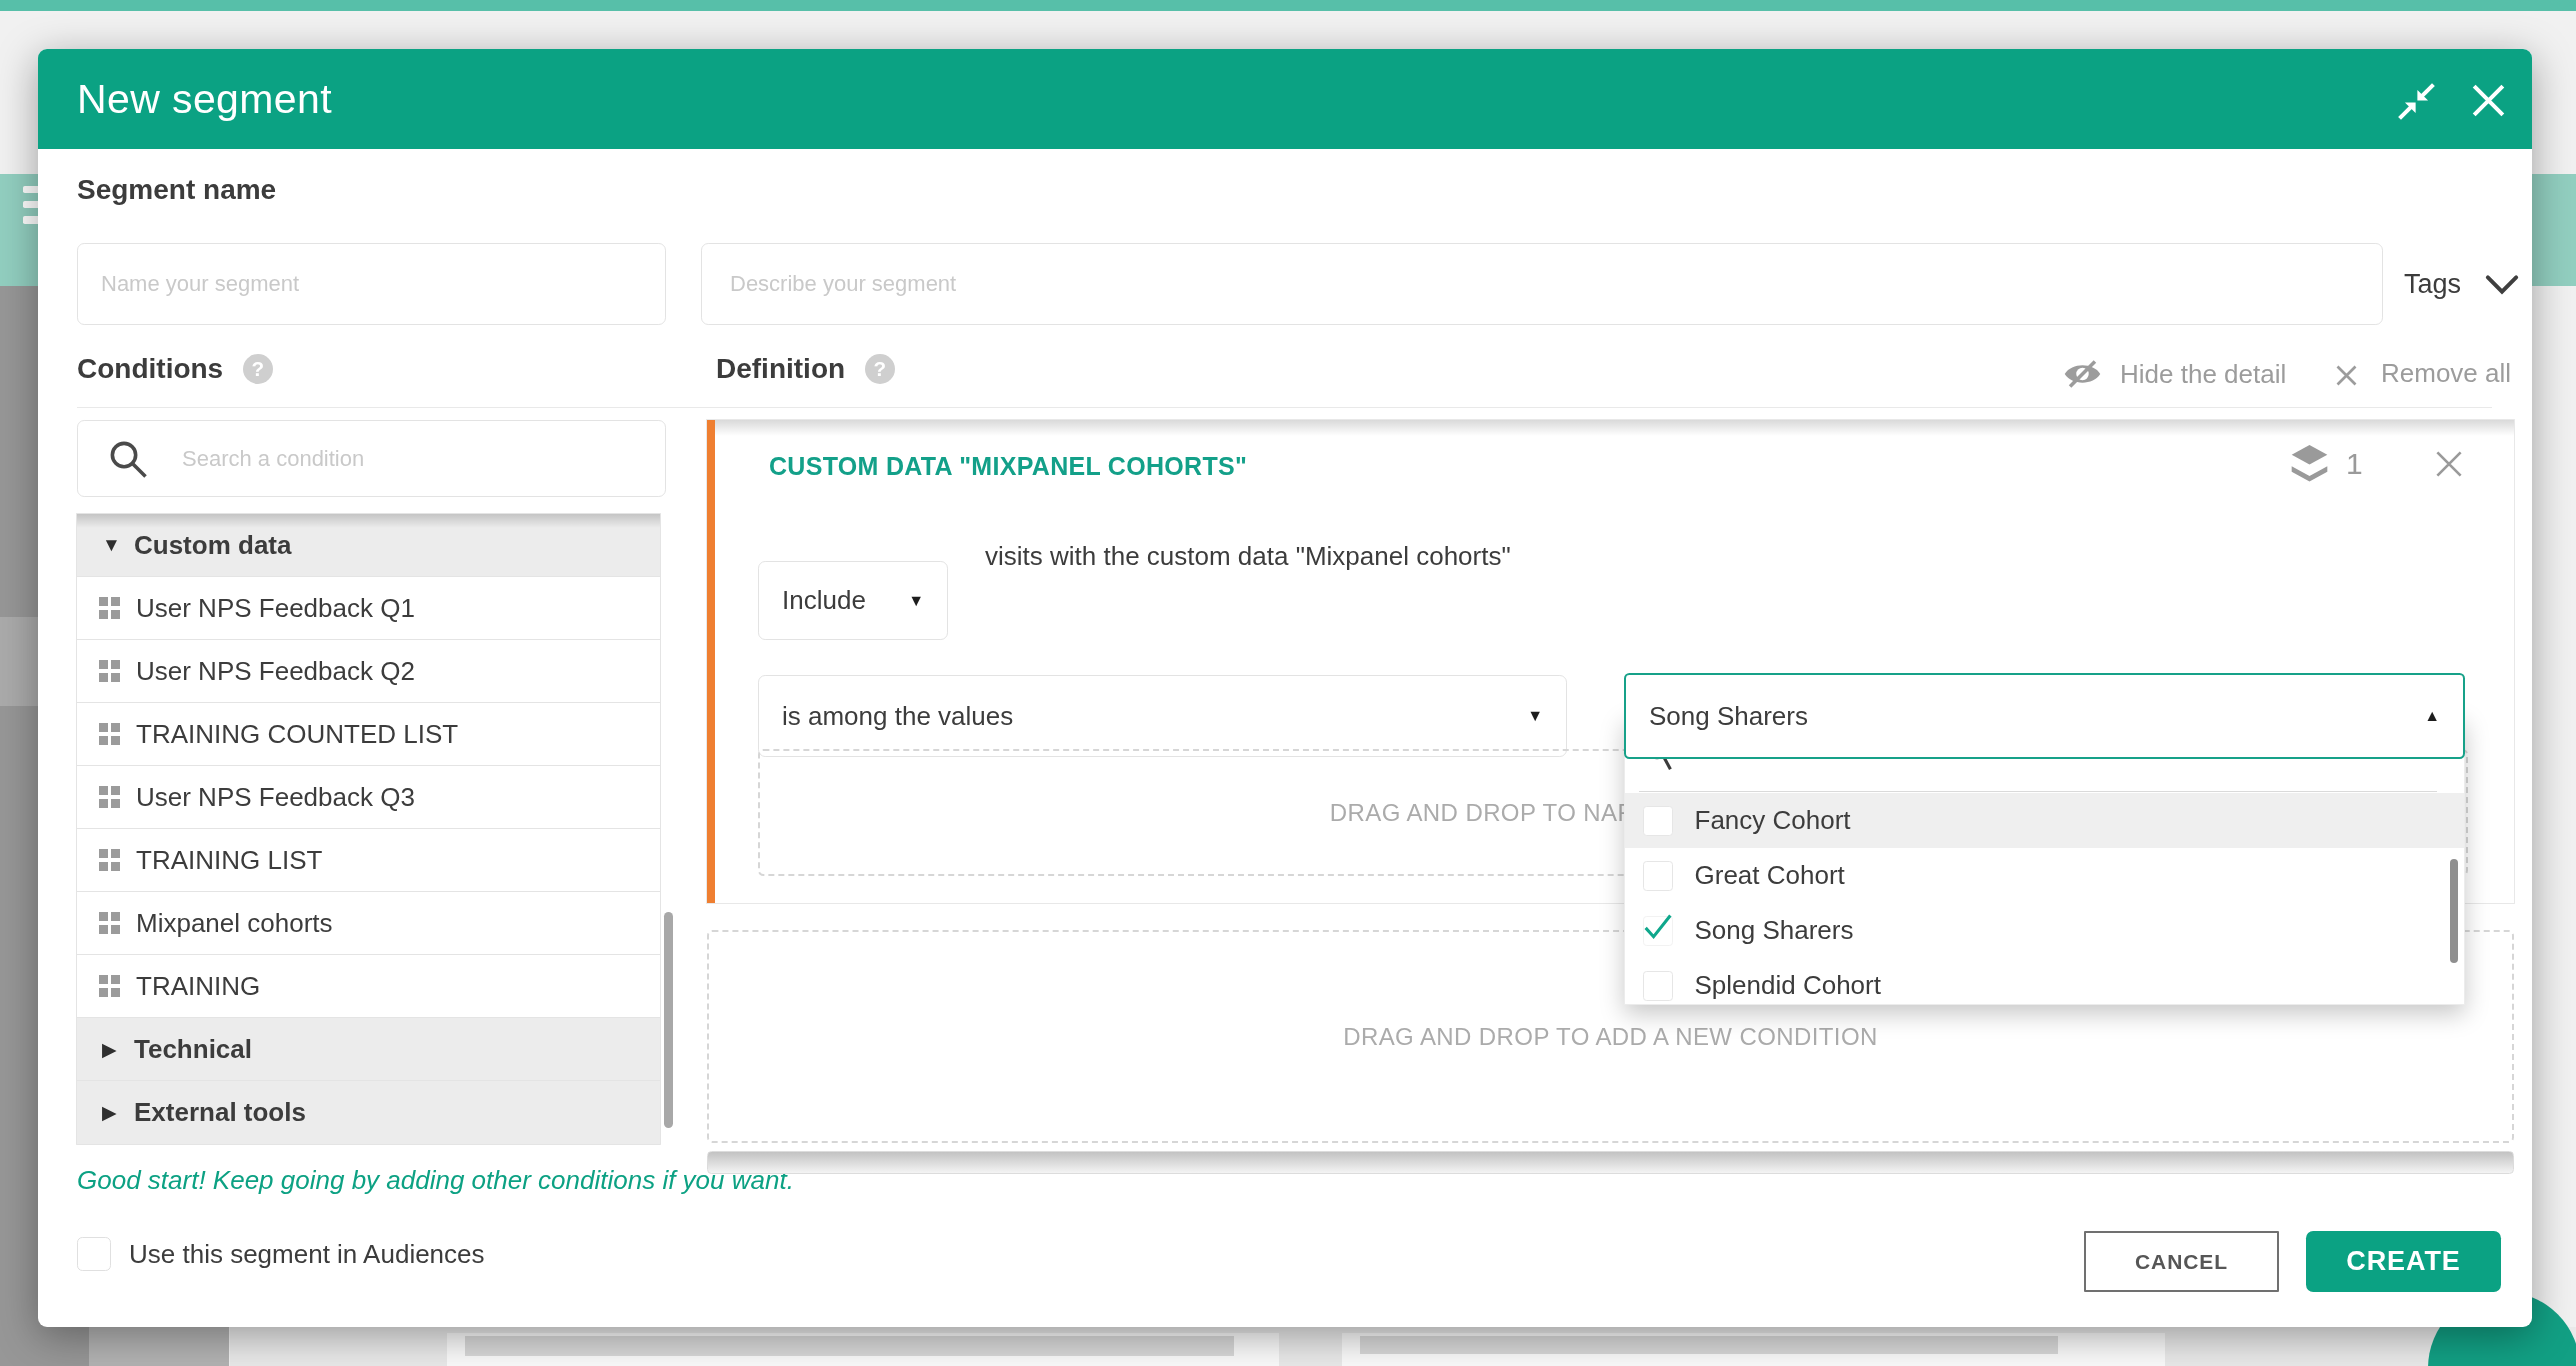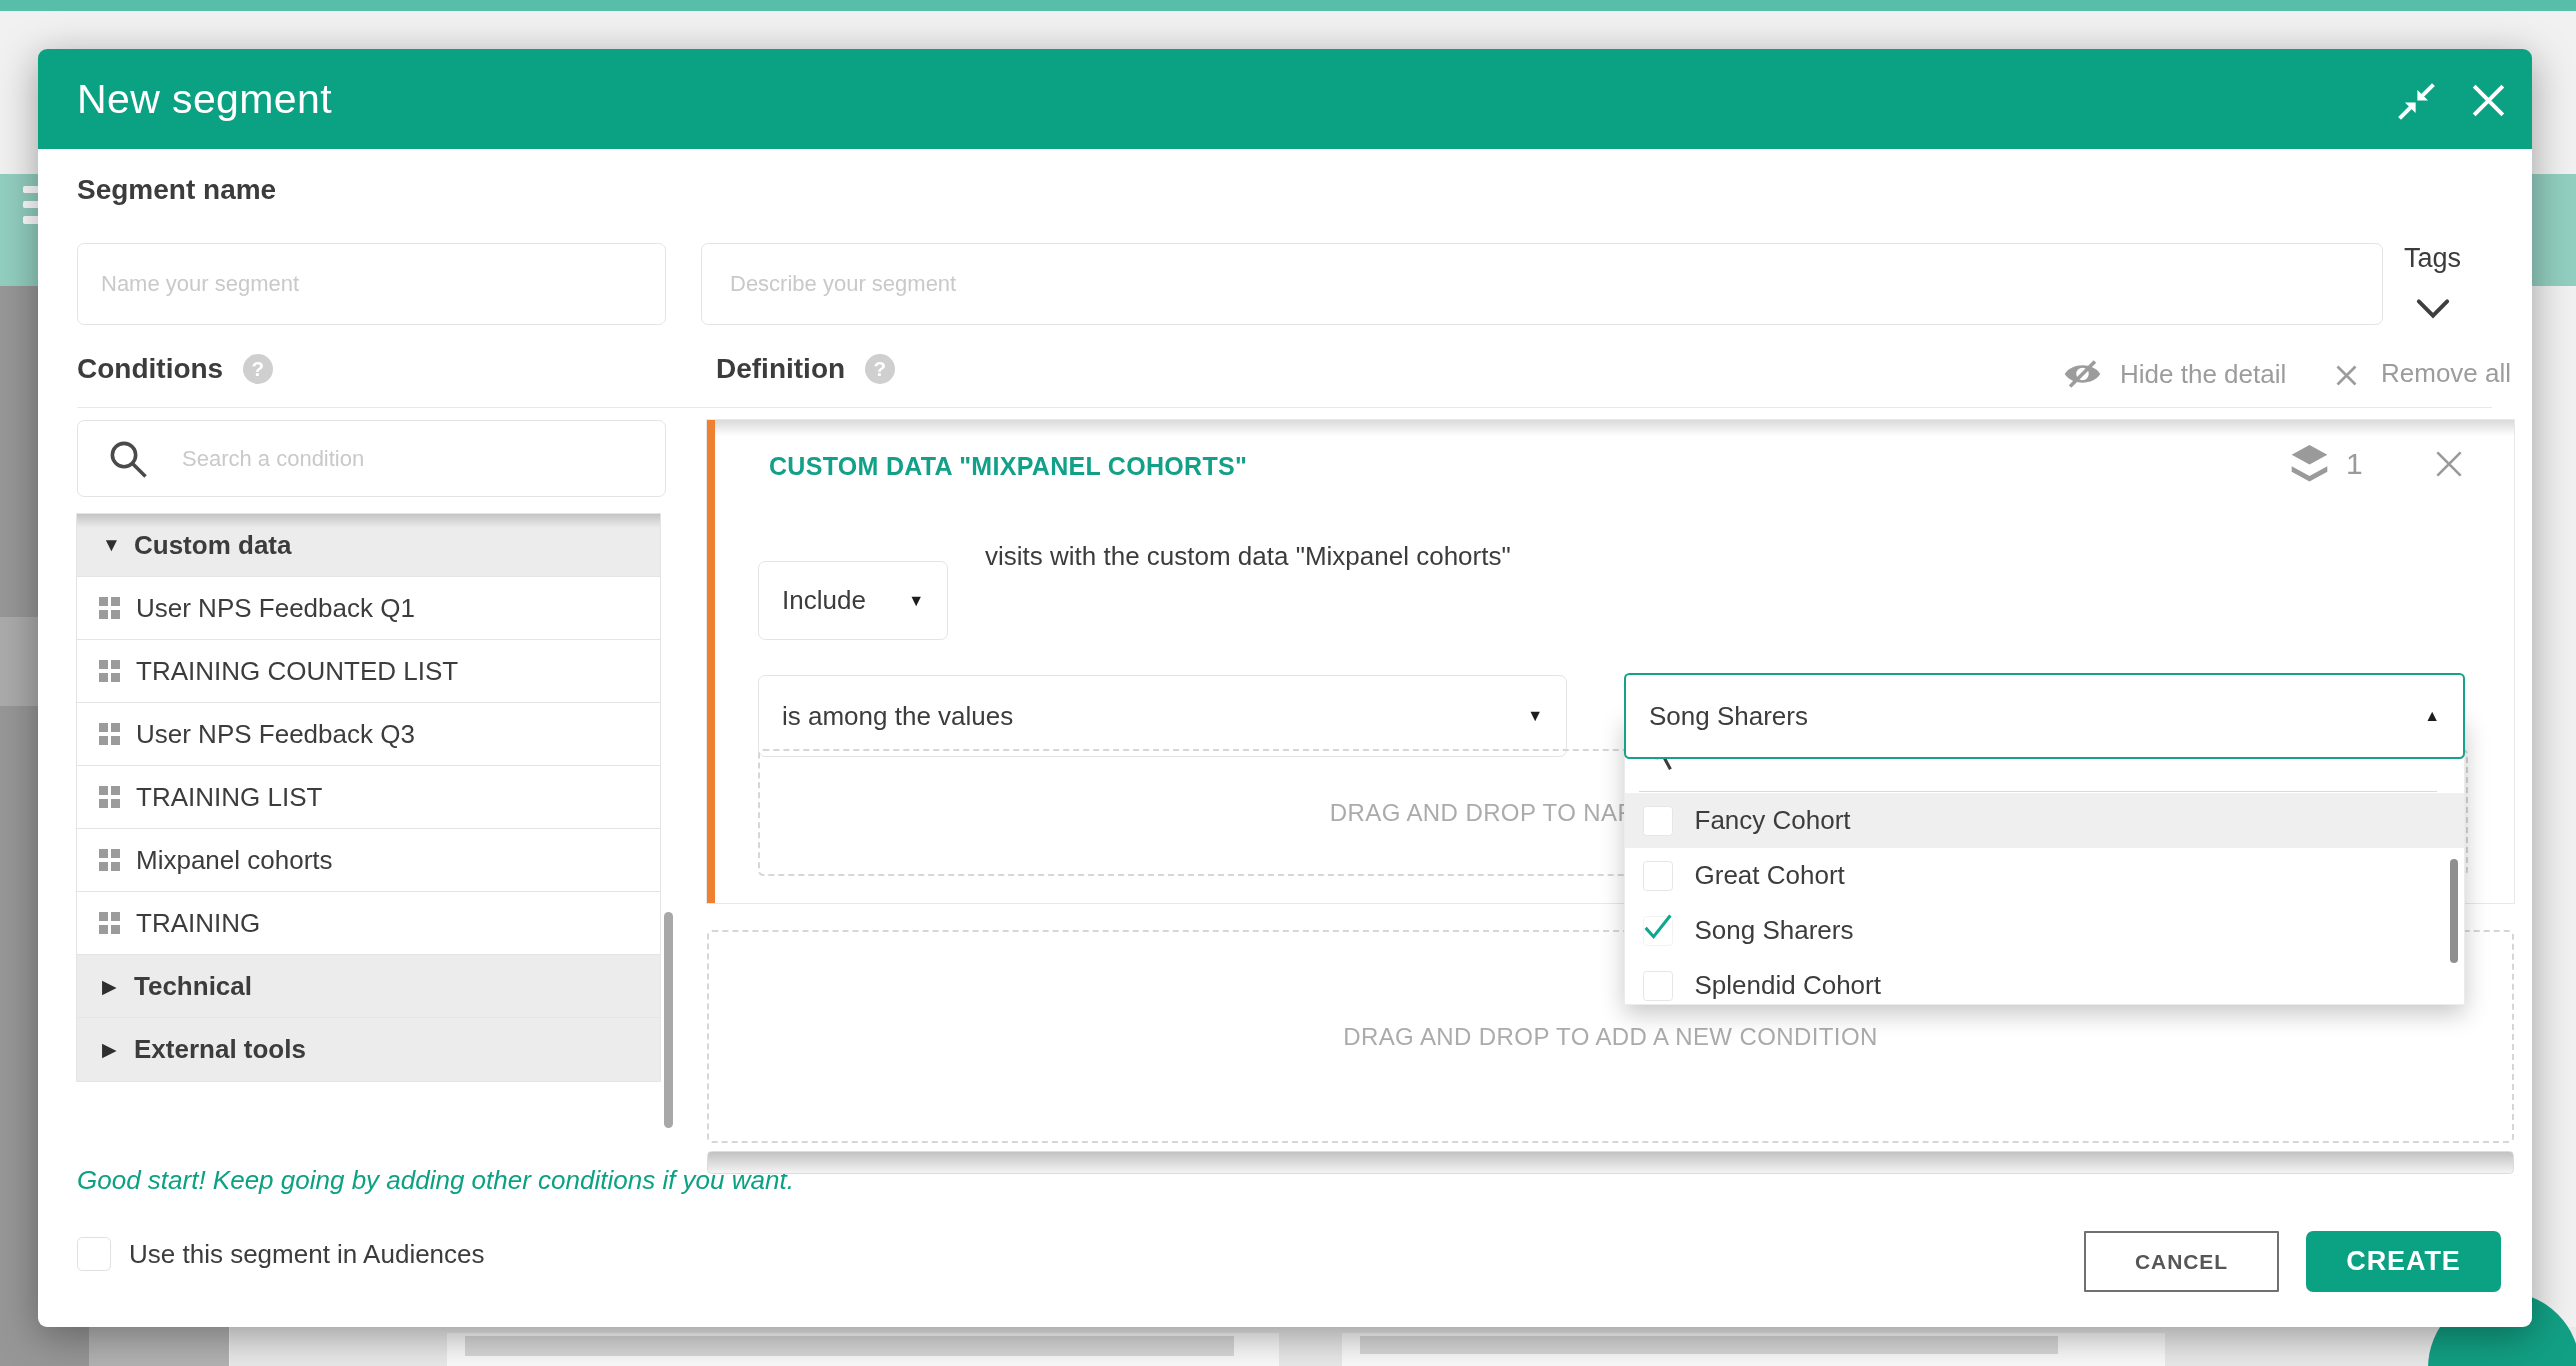--- a/index.html
+++ b/index.html
@@ -113,21 +113,21 @@
         <polygon points="22,24 10,24 22,36" fill="#fff"></polygon>
       </svg>
       <svg class="abs" style="left:2429px;top:30px;" width="43" height="43" viewBox="0 0 48 48">
         <path d="M8 8 L40 40 M40 8 L8 40" stroke="#fff" stroke-width="4.5" fill="none"></path>
       </svg>
     </div>
 
     <div class="abs section-label" style="left:39px;top:125px;">Segment name</div>
     <input class="abs text-input" style="left: 39px; top: 194px; width: 589px; height: 82px;" placeholder="Name your segment">
     <input class="abs text-input" style="left: 663px; top: 194px; width: 1682px; height: 82px; padding-left: 28px;" placeholder="Describe your segment">
-    <div class="abs" style="left:2366px;top:194px;height:82px;display:flex;align-items:center;gap:23px;cursor:pointer;flex-direction:column;">
+    <div class="abs" style="left:2366px;top:194px;height:82px;display:flex;align-items:center;gap:23px;cursor:pointer;">
       <span style="font-size:27px;color:#3c3c3c;">Tags</span>
       <svg width="36" height="23" viewBox="0 0 40 26">
         <polyline points="4,5 20,21 36,5" stroke="#3f3f3f" stroke-width="4.5" fill="none" stroke-linecap="round"></polyline>
       </svg>
     </div>
 
     <div class="abs" style="left:39px;top:304px;display:flex;align-items:center;gap:19.7px;">
       <span class="section-label">Conditions</span>
       <span class="help">?</span>
     </div>
@@ -165,20 +165,29 @@
         <span>Custom data</span>
       </div>
       <div class="crow">
         <span class="handle">
             <i></i>
             <i></i>
             <i></i>
             <i></i>
           </span>
         <span>User NPS Feedback Q1</span>
+      </div>
+      <div class="crow">
+        <span class="handle">
+            <i></i>
+            <i></i>
+            <i></i>
+            <i></i>
+          </span>
+        <span>User NPS Feedback Q2</span>
       </div>
       <div class="crow">
         <span class="handle">
             <i></i>
             <i></i>
             <i></i>
             <i></i>
           </span>
         <span>TRAINING COUNTED LIST</span>
       </div>

